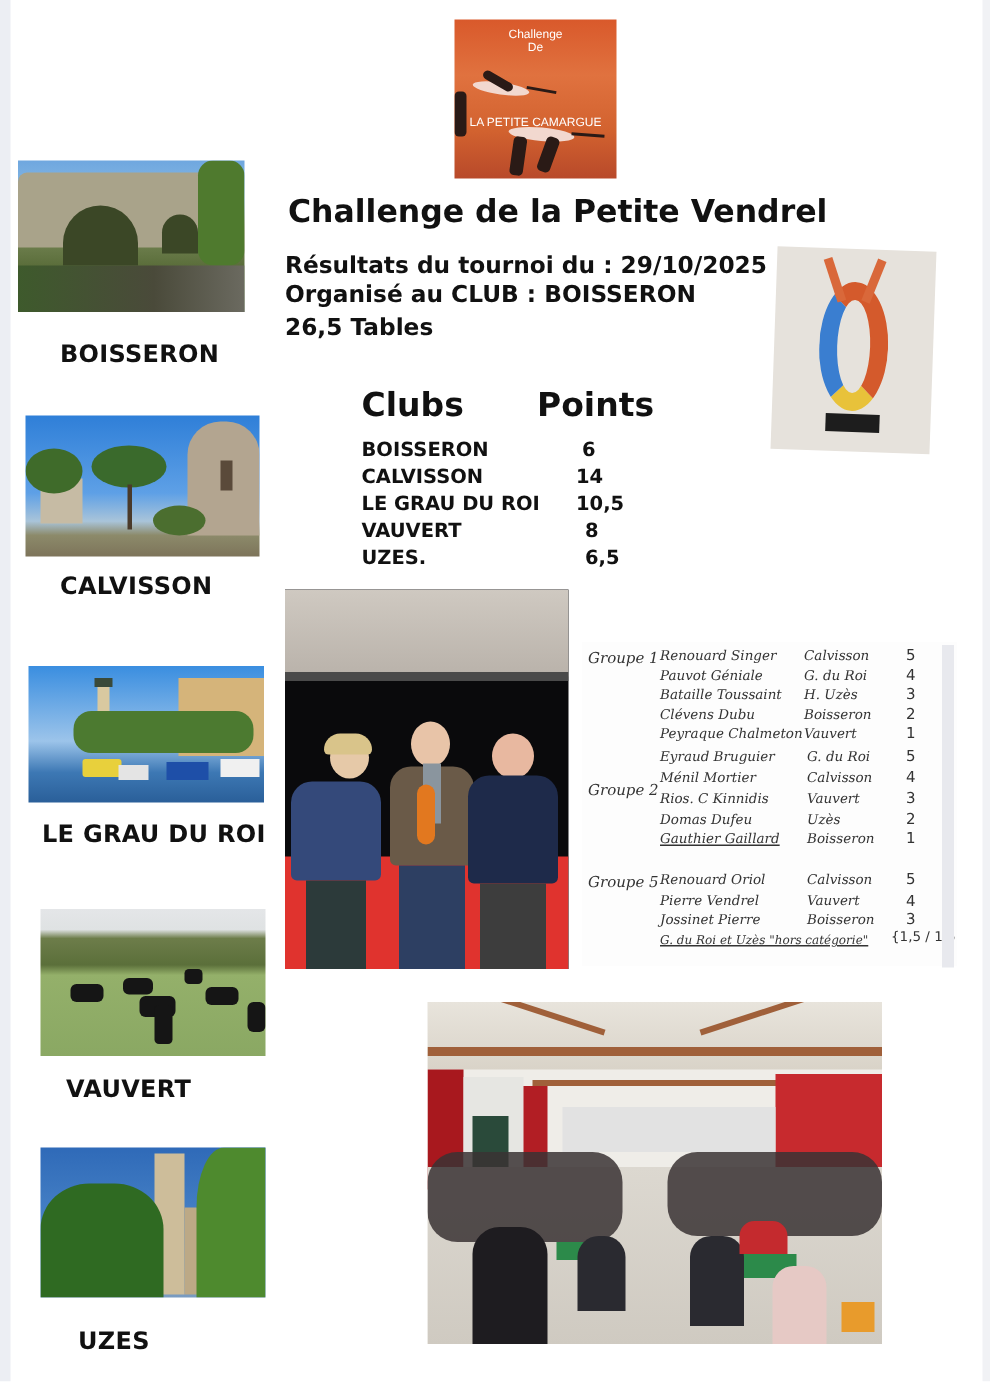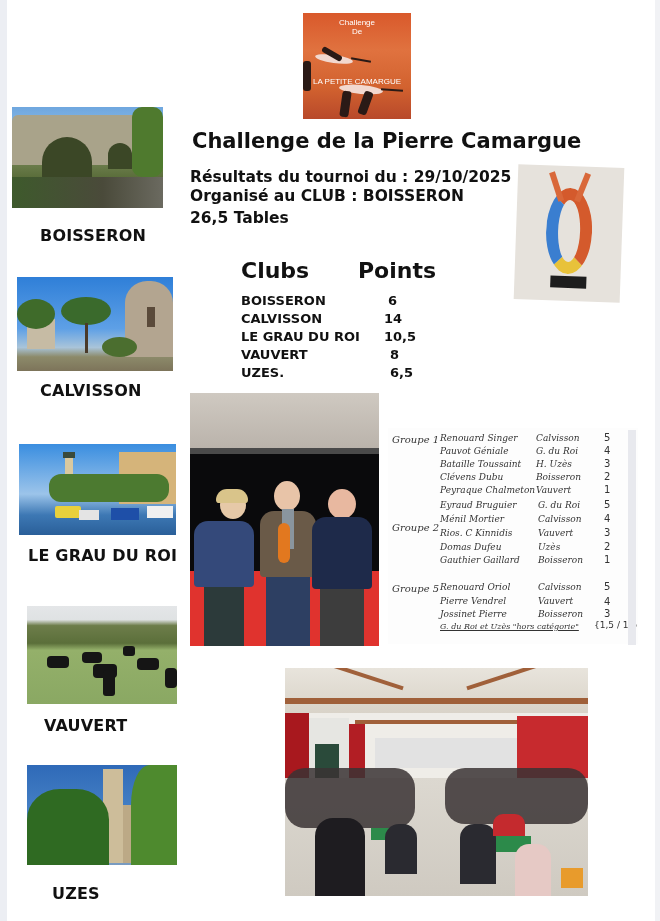--- a/index.html
+++ b/index.html
@@ -116,21 +116,21 @@
 <div class="city-label" style="left:44px;top:716px;">VAUVERT</div>
 
 <div class="photo" style="left:27px;top:765px;width:150px;height:100px;background:linear-gradient(180deg,#2f6ab8 0%,#4c87c9 60%,#7a9cc0 100%);">
   <div style="position:absolute;left:76px;top:4px;width:20px;height:94px;background:#cdbd9a;"></div>
   <div style="position:absolute;left:96px;top:40px;width:18px;height:58px;background:#bca986;"></div>
   <div style="position:absolute;left:0;top:24px;width:82px;height:76px;background:#2f6a22;border-radius:40% 40% 0 0;"></div>
   <div style="position:absolute;left:104px;top:0;width:46px;height:100px;background:#4e8a2e;border-radius:40% 0 0 0;"></div>
 </div>
 <div class="city-label" style="left:52px;top:884px;">UZES</div>
 
-<div class="abs title">Challenge de la Pierre Camargue</div>
+<div class="abs title">Challenge de la Petite Vendrel</div>
 <div class="abs subtitle" style="top:168px;">Résultats du tournoi du : 29/10/2025</div>
 <div class="abs subtitle" style="top:187px;">Organisé au CLUB  : BOISSERON</div>
 <div class="abs subtitle" style="top:209px;">26,5 Tables</div>
 
 <div class="photo" style="left:516px;top:166px;width:106px;height:135px;background:#e6e2dc;transform:rotate(2deg);">
   <div style="position:absolute;left:30px;top:22px;width:46px;height:86px;border-radius:50%;border:12px solid #d45a2c;box-sizing:border-box;
        background:transparent;border-left-color:#3a7ed0;border-bottom-color:#e8c23a;"></div>
   <div style="position:absolute;left:36px;top:6px;width:6px;height:30px;background:#d9683a;transform:rotate(-20deg);"></div>
   <div style="position:absolute;left:62px;top:6px;width:6px;height:30px;background:#d9683a;transform:rotate(20deg);"></div>
   <div style="position:absolute;left:36px;top:110px;width:36px;height:12px;background:#1d1d1d;"></div>
@@ -214,21 +214,21 @@
   <span class="hw n" style="left:216px;top:85px;">4</span>
 
   <span class="hw" style="left:52px;top:100px;">Rios. C  Kinnidis</span>
   <span class="hw" style="left:150px;top:100px;">Vauvert</span>
   <span class="hw n" style="left:216px;top:99px;">3</span>
 
   <span class="hw" style="left:52px;top:114px;">Domas  Dufeu</span>
   <span class="hw" style="left:150px;top:114px;">Uzès</span>
   <span class="hw n" style="left:216px;top:113px;">2</span>
 
-  <span class="hw" style="left:52px;top:127px;">Gauthier  Gaillard</span>
+  <span class="hw" style="left:52px;top:127px;text-decoration:underline;">Gauthier  Gaillard</span>
   <span class="hw" style="left:150px;top:127px;">Boisseron</span>
   <span class="hw n" style="left:216px;top:126px;">1</span>
 
   <span class="hw grp" style="left:4px;top:155px;">Groupe 5</span>
   <span class="hw" style="left:52px;top:154px;">Renouard  Oriol</span>
   <span class="hw" style="left:150px;top:154px;">Calvisson</span>
   <span class="hw n" style="left:216px;top:153px;">5</span>
 
   <span class="hw" style="left:52px;top:168px;">Pierre  Vendrel</span>
   <span class="hw" style="left:150px;top:168px;">Vauvert</span>

